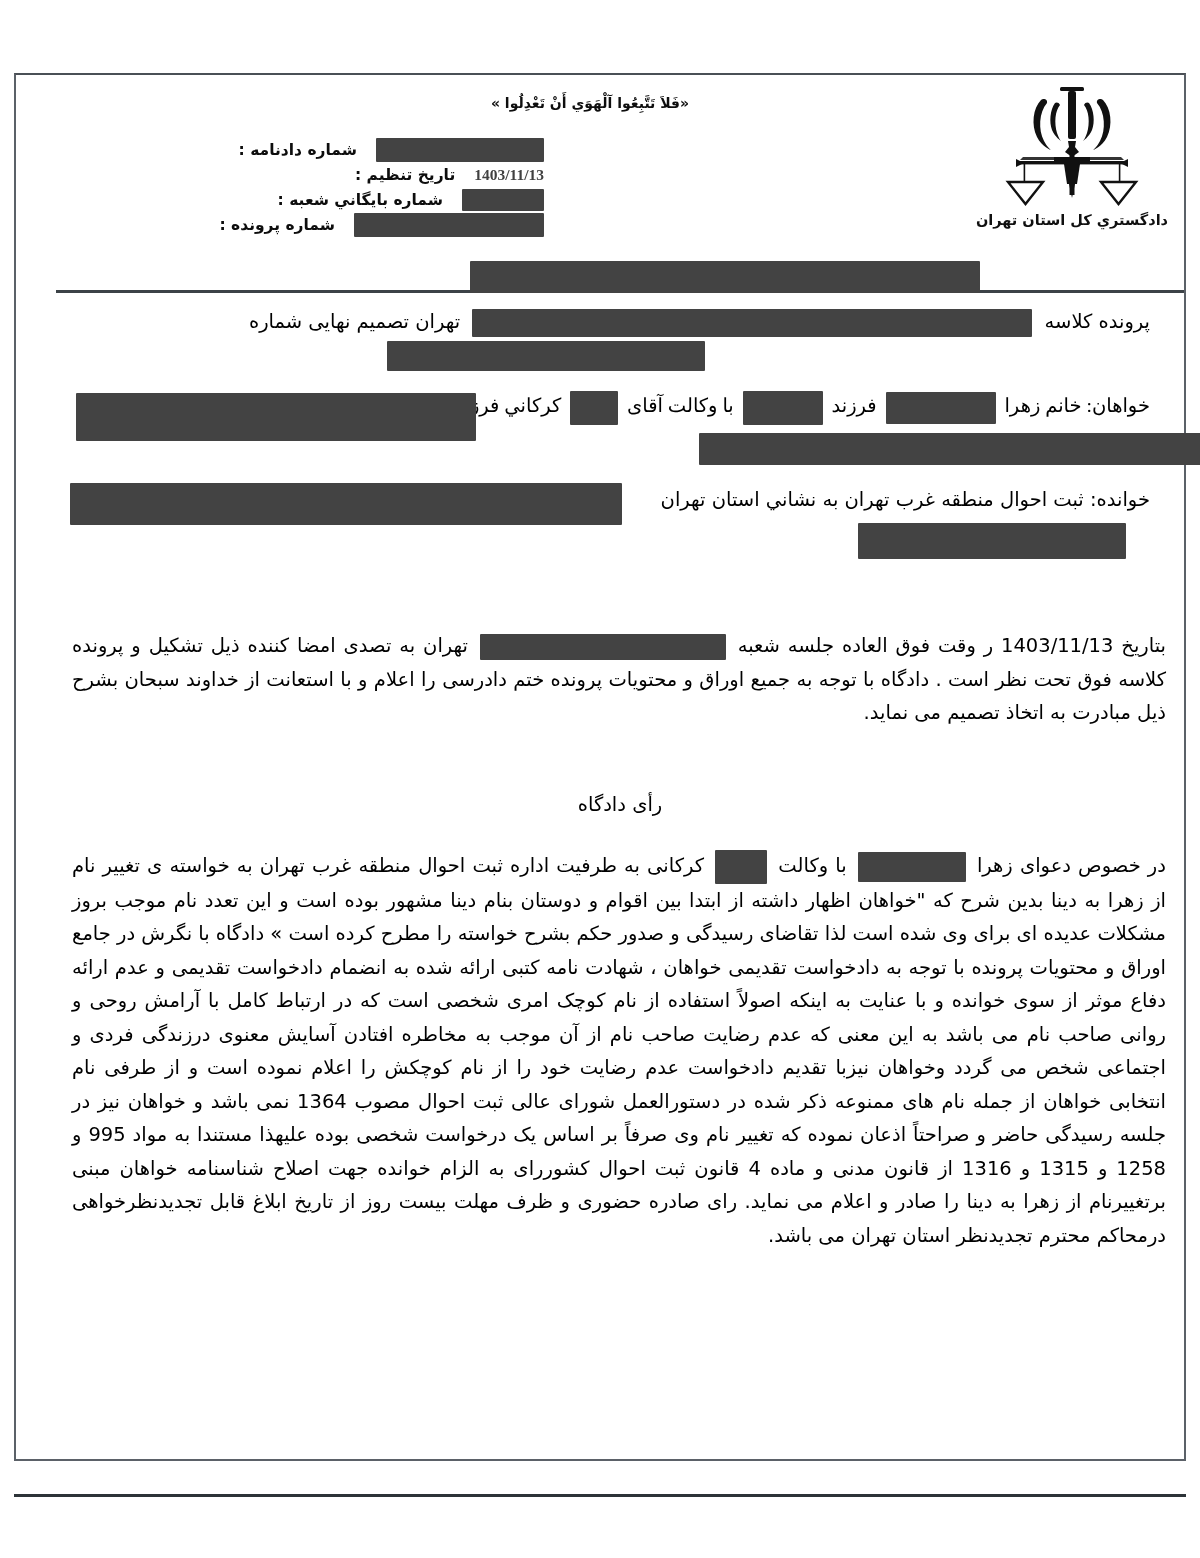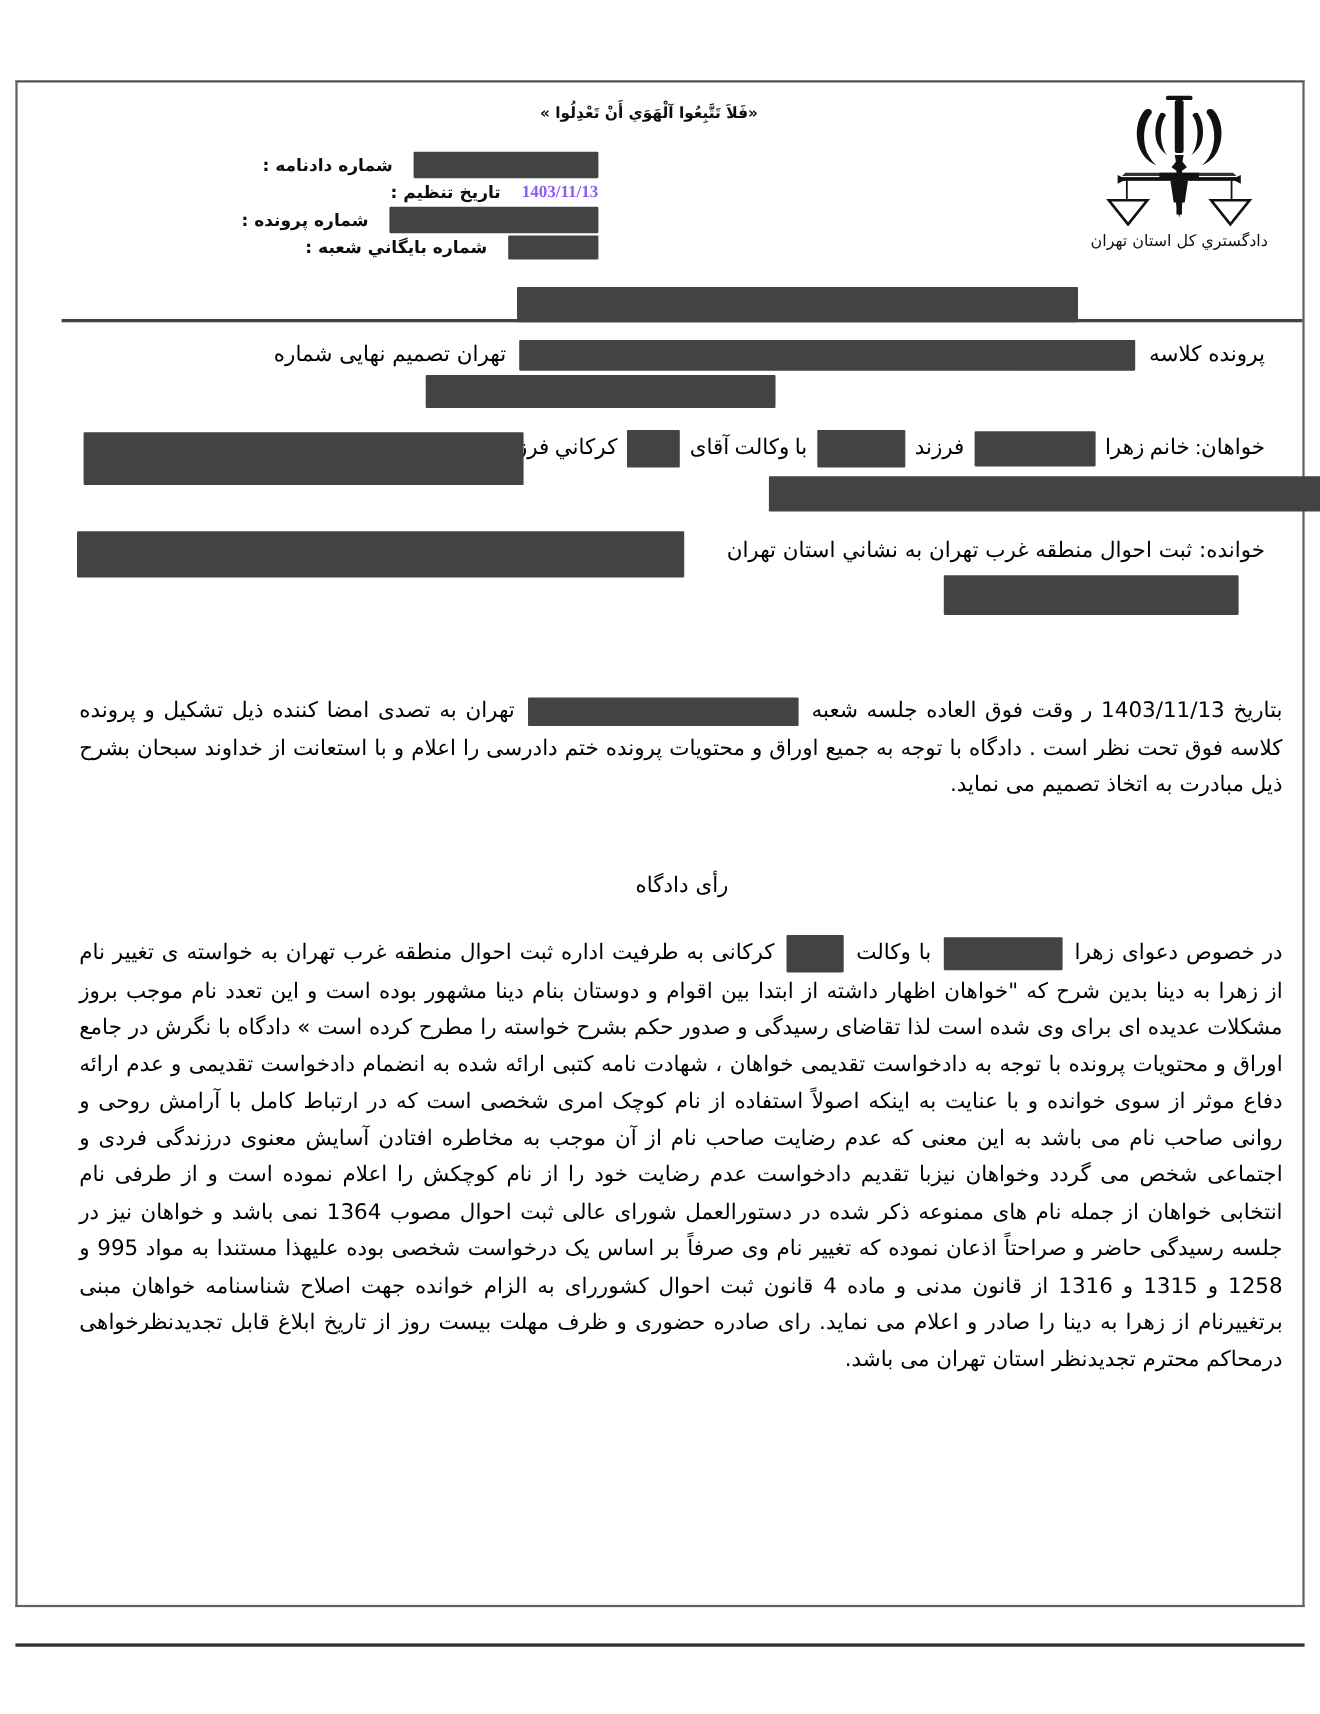--- a/index.html
+++ b/index.html
@@ -43,21 +43,21 @@
   .emblem-box {
     position: absolute;
     top: 6px;
     right: 6px;
     width: 212px;
     text-align: center;
   }
   .emblem-svg { display: block; margin: 0 auto; }
   .emblem-caption {
     font-size: 14.5px;
-    font-weight: normal;
+    font-weight: bold;
     color: #101010;
     margin-top: 1px;
     white-space: nowrap;
     letter-spacing: .2px;
   }
 
   
   .verse {
     position: absolute;
     top: 20px;
@@ -99,21 +99,21 @@
   .meta-label {
     font-size: 15.5px;
     font-weight: bold;
     color: #0d0d0d;
     white-space: nowrap;
     direction: rtl;
   }
   .meta-value {
     font-size: 15.5px;
     font-weight: bold;
-    color: #8b5cf6;
+    color: #404040;
     direction: ltr;
     font-family: "Liberation Serif", "DejaVu Serif", serif;
   }
 
   
   .rdx {
     display: inline-block;
     background: #434343;
     vertical-align: middle;
     border-radius: 1px;
@@ -218,27 +218,27 @@
         <span class="meta-label">شماره دادنامه :</span>
         <span class="rdx" style="width:168px;height:24px;"></span>
       </div>
 
       <div class="meta-row">
         <span class="meta-label">تاريخ تنظيم :</span>
         <span class="meta-value">1403/11/13</span>
       </div>
 
       <div class="meta-row">
+        <span class="meta-label">شماره بايگاني شعبه :</span>
+        <span class="rdx" style="width:82px;height:22px;"></span>
+      </div>
+
+      <div class="meta-row">
         <span class="meta-label">شماره پرونده :</span>
         <span class="rdx" style="width:190px;height:24px;"></span>
-      </div>
-
-      <div class="meta-row">
-        <span class="meta-label">شماره بايگاني شعبه :</span>
-        <span class="rdx" style="width:82px;height:22px;"></span>
       </div>
 
     </div>
 
     <div class="rdx-abs" style="left:414px; top:186px; width:510px; height:32px;"></div>
 
 
   </div>
 
   <div class="body-area">

